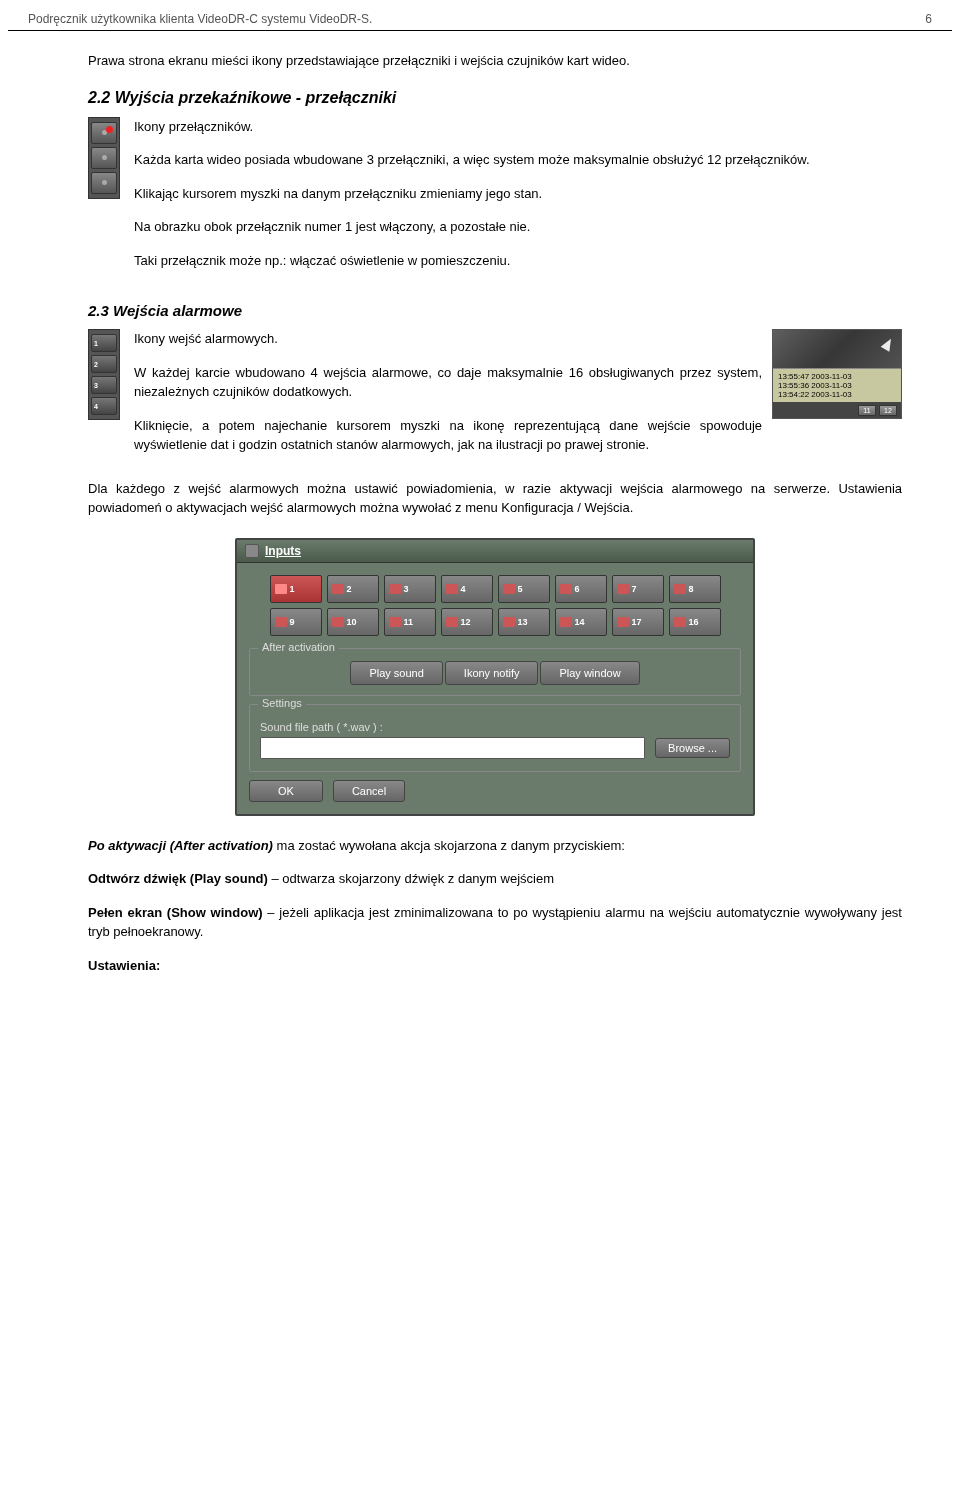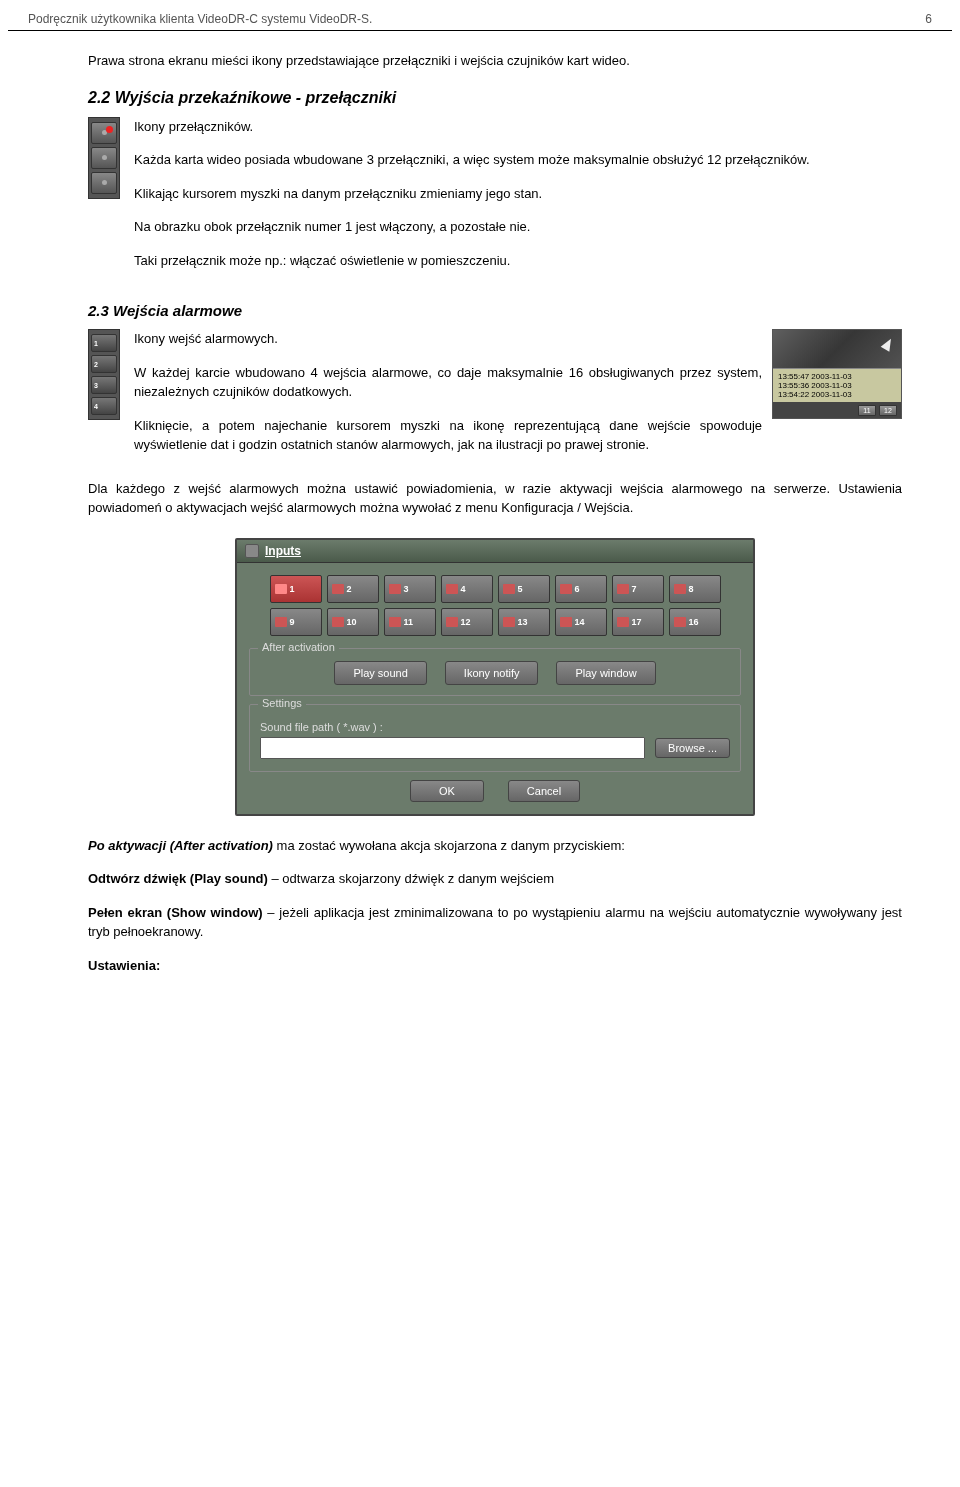--- a/index.html
+++ b/index.html
@@ -328,21 +328,21 @@
       top: -8px;
       left: 8px;
       background: #6b7b6b;
       padding: 0 4px;
       font-size: 11px;
       color: #ddd;
     }
 
     .activation-buttons {
       display: flex;
-      gap: 18px;
+      gap: 2px;
       justify-content: center;
       padding-top: 4px;
     }
 
     .act-btn {
       padding: 5px 18px;
       background: linear-gradient(180deg, #888 0%, #666 100%);
       border: 1px solid #444;
       border-radius: 3px;
       font-size: 11px;
@@ -402,22 +402,21 @@
       border-radius: 3px;
       font-size: 11px;
       color: #fff;
       cursor: pointer;
       white-space: nowrap;
     }
 
     
     .ok-cancel-row {
       display: flex;
-      gap: 24px;
-      justify-content: center;
+      gap: 10px;
       margin-top: 8px;
     }
 
     .ok-btn {
       padding: 4px 28px;
       background: linear-gradient(180deg, #888 0%, #666 100%);
       border: 1px solid #444;
       border-radius: 3px;
       font-size: 11px;
       color: #fff;

